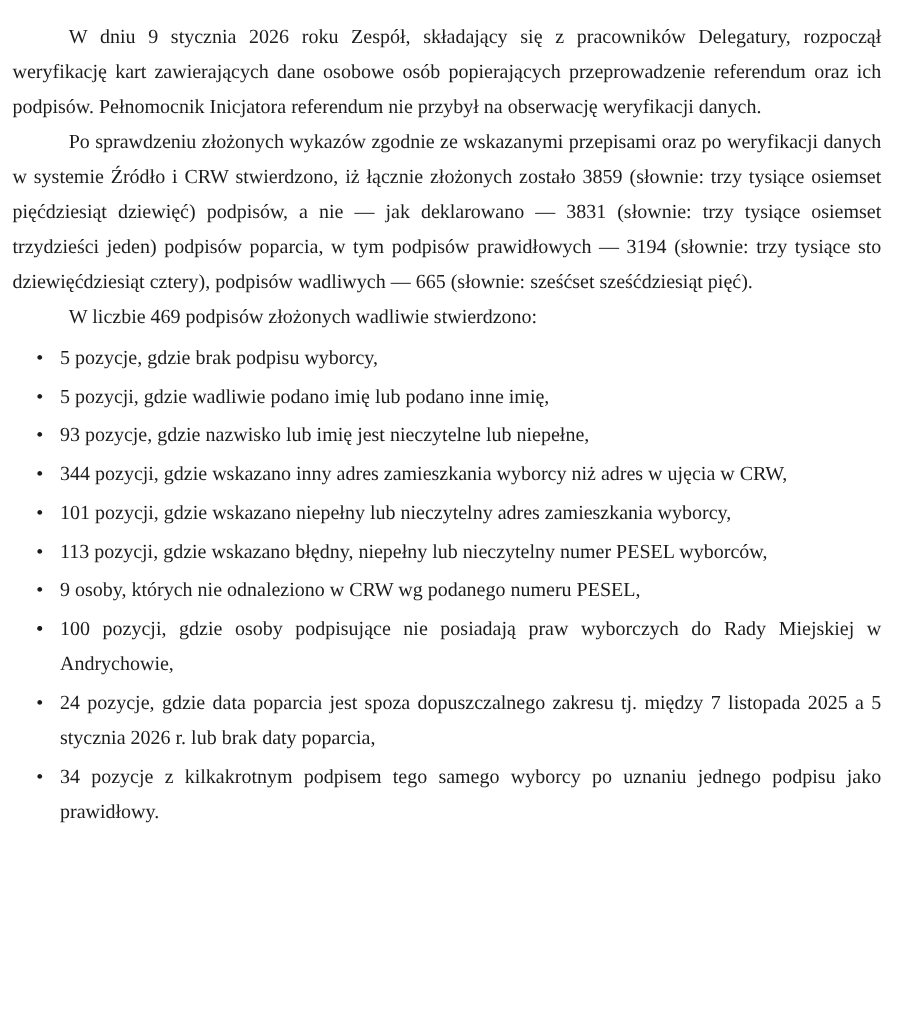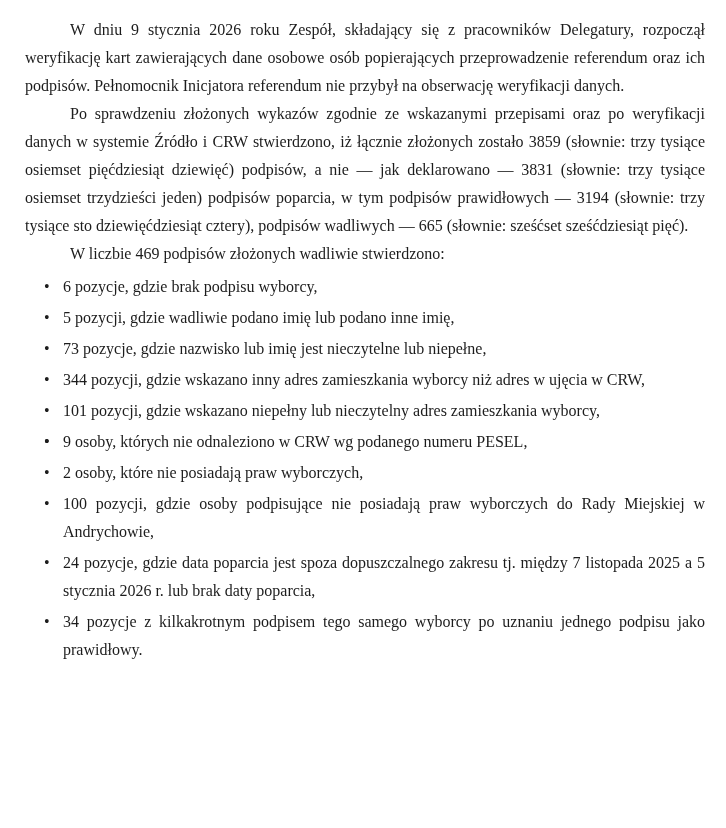--- a/index.html
+++ b/index.html
@@ -9,21 +9,21 @@
   }
   body {
     width: 726px;
     height: 828px;
     overflow: hidden;
   }
   .page {
     box-sizing: border-box;
     width: 726px;
     height: 828px;
-    padding: 16px 21px 0 25px;
+    padding: 16px 21px 0 10px;
     background: #ffffff;
     color: #1c1c1c;
     font-family: "Liberation Serif", "DejaVu Serif", serif;
     font-size: 16px;
     line-height: 28px;
     -webkit-font-smoothing: antialiased;
   }
   p.para {
     margin: 0;
     text-align: justify;
@@ -56,48 +56,48 @@
   <p class="para">W dniu 9 stycznia 2026 roku Zespół, składający się z pracowników Delegatury, rozpoczął weryfikację kart zawierających dane osobowe osób popierających przeprowadzenie referendum oraz ich podpisów. Pełnomocnik Inicjatora referendum nie przybył na obserwację weryfikacji danych.</p>
 
 
   <p class="para">Po sprawdzeniu złożonych wykazów zgodnie ze wskazanymi przepisami oraz po weryfikacji danych w systemie Źródło i CRW stwierdzono, iż łącznie złożonych zostało 3859 (słownie: trzy tysiące osiemset pięćdziesiąt dziewięć) podpisów, a nie — jak deklarowano — 3831 (słownie: trzy tysiące osiemset trzydzieści jeden) podpisów poparcia, w tym podpisów prawidłowych — 3194 (słownie: trzy tysiące sto dziewięćdziesiąt cztery), podpisów wadliwych — 665 (słownie: sześćset sześćdziesiąt pięć).</p>
 
   <p class="para">W liczbie 469 podpisów złożonych wadliwie stwierdzono:</p>
 
   <ul class="bullets">
     <li>
       <span class="bullet-marker">•</span>
-      <span>6 pozycje, gdzie brak podpisu wyborcy,</span>
+      <span>5 pozycje, gdzie brak podpisu wyborcy,</span>
     </li>
     <li>
       <span class="bullet-marker">•</span>
       <span>5 pozycji, gdzie wadliwie podano imię lub podano inne imię,</span>
     </li>
     <li>
       <span class="bullet-marker">•</span>
-      <span>73 pozycje, gdzie nazwisko lub imię jest nieczytelne lub niepełne,</span>
+      <span>93 pozycje, gdzie nazwisko lub imię jest nieczytelne lub niepełne,</span>
     </li>
     <li>
       <span class="bullet-marker">•</span>
       <span>344 pozycji, gdzie wskazano inny adres zamieszkania wyborcy niż adres w ujęcia w CRW,</span>
     </li>
     <li>
       <span class="bullet-marker">•</span>
       <span>101 pozycji, gdzie wskazano niepełny lub nieczytelny adres zamieszkania wyborcy,</span>
     </li>
     <li>
       <span class="bullet-marker">•</span>
+      <span>113 pozycji, gdzie wskazano błędny, niepełny lub nieczytelny numer PESEL wyborców,</span>
     </li>
     <li>
       <span class="bullet-marker">•</span>
       <span>9 osoby, których nie odnaleziono w CRW wg podanego numeru PESEL,</span>
     </li>
     <li>
       <span class="bullet-marker">•</span>
-      <span>2 osoby, które nie posiadają praw wyborczych,</span>
     </li>
     <li>
       <span class="bullet-marker">•</span>
       <span>100 pozycji, gdzie osoby podpisujące nie posiadają praw wyborczych do Rady Miejskiej w Andrychowie,</span>
     </li>
     <li>
       <span class="bullet-marker">•</span>
       <span>24 pozycje, gdzie data poparcia jest spoza dopuszczalnego zakresu tj. między 7 listopada 2025 a 5 stycznia 2026 r. lub brak daty poparcia,</span>
     </li>
     <li>

